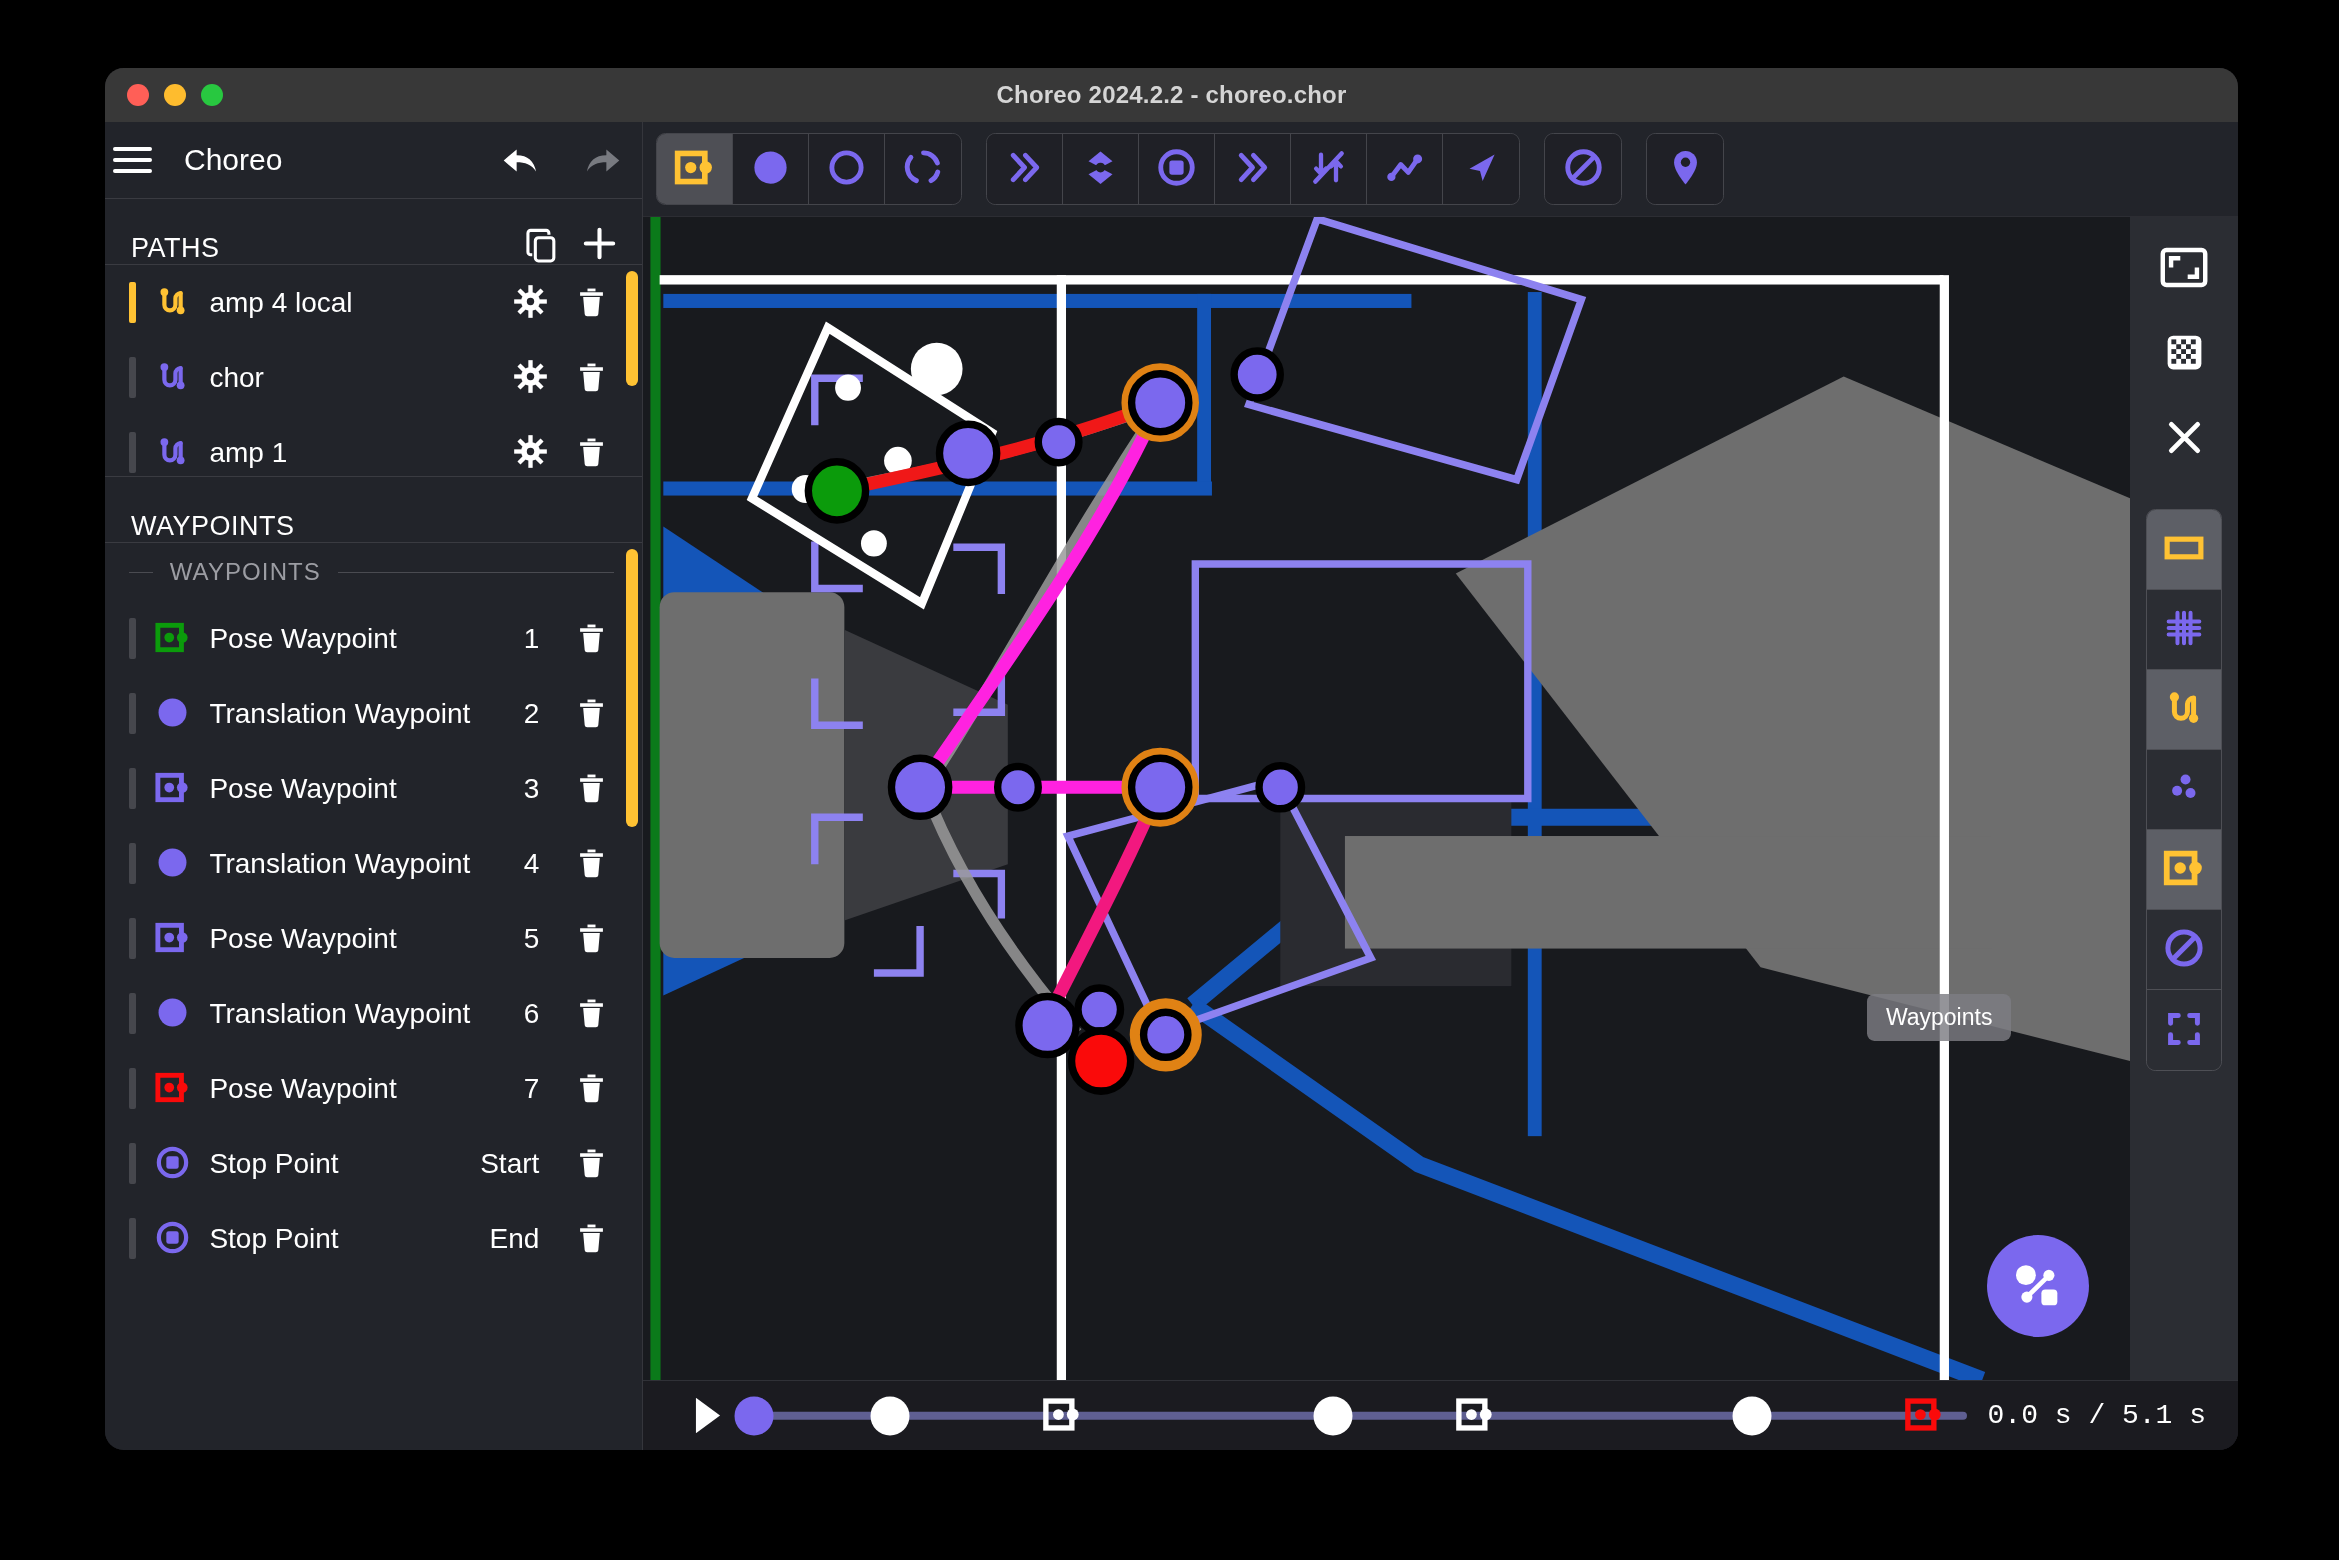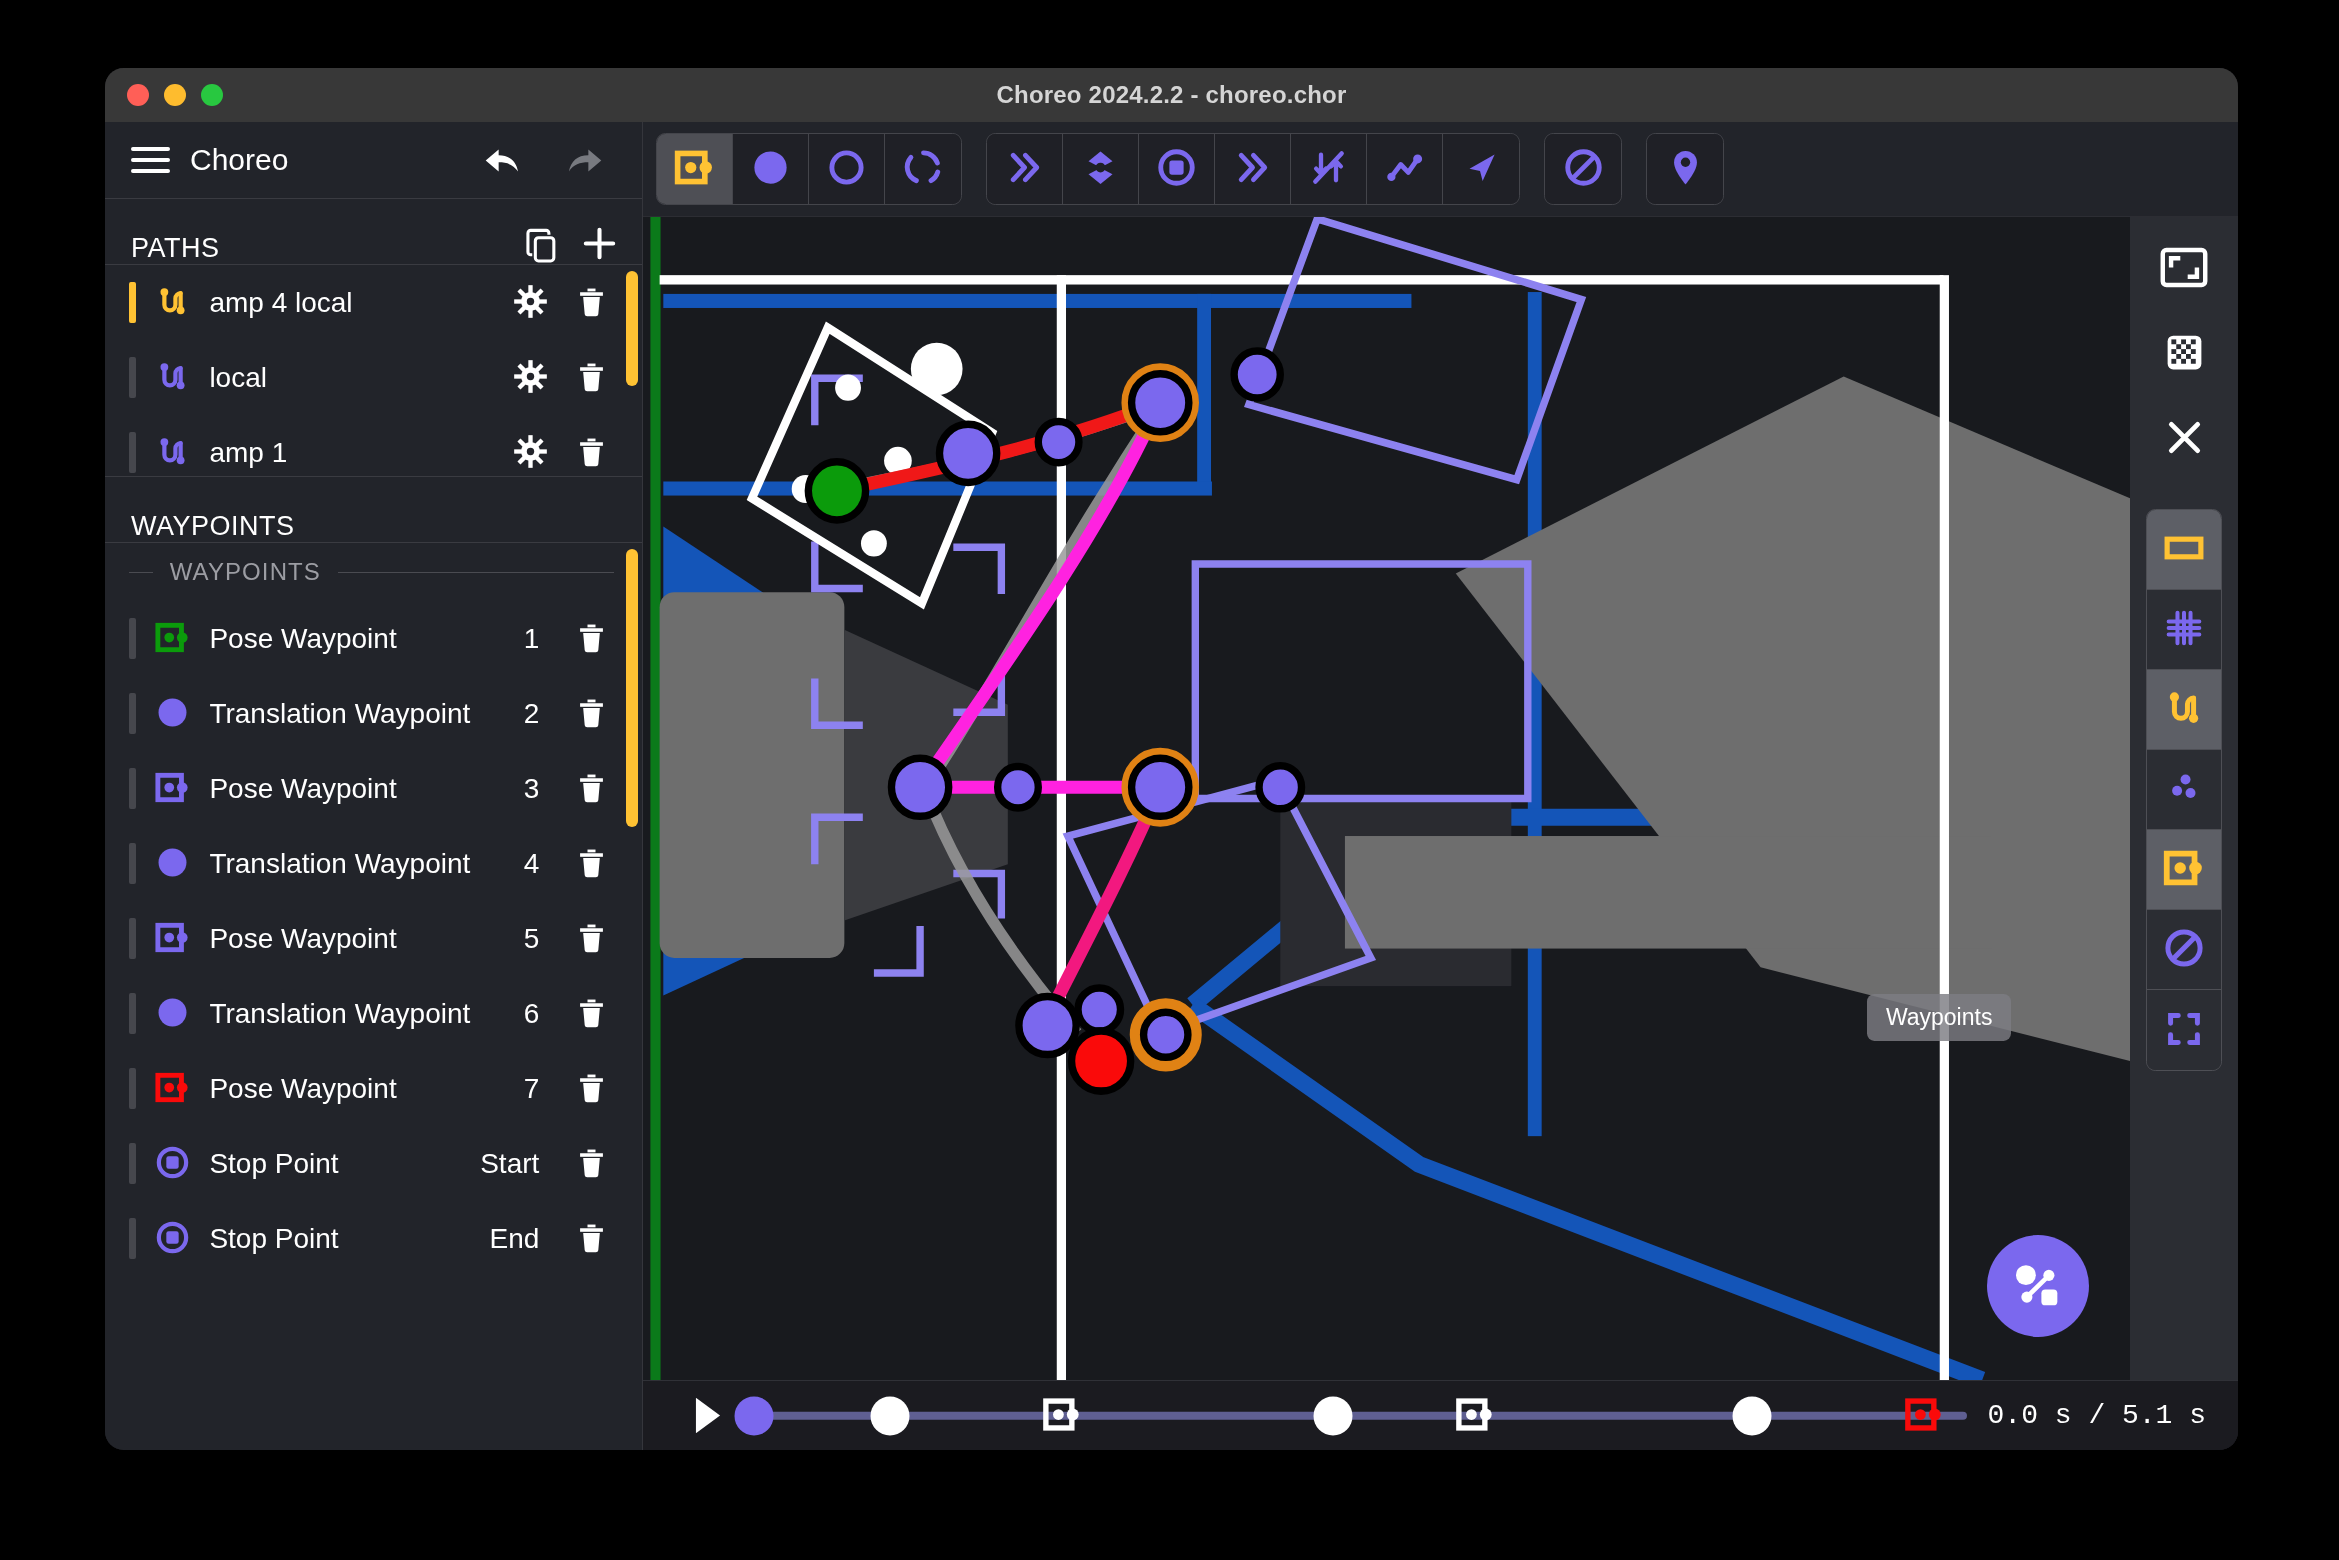--- a/index.html
+++ b/index.html
@@ -39,21 +39,21 @@
   .body-row { flex: 1; display: flex; min-height: 0; }
 
   
   .sidebar {
     width: 538px; flex: 0 0 538px; background: #22242a;
     display: flex; flex-direction: column; min-height: 0;
     border-right: 0.9px solid #35363c;
   }
   .side-head {
     height: 76px; flex: 0 0 76px; display: flex; align-items: center;
-    padding: 0 26px; gap: 20px; background: #22242a;
+    padding: 0 8px; gap: 32px; background: #22242a;
   }
   .hamburger { width: 39px; display:flex; flex-direction:column; gap:7.4px; cursor:pointer; }
   .hamburger i { display:block; height:3.7px; background:#fff; border-radius:1.9px; }
   .app-name { color: #fff; font-size: 30px; flex: 1; }
   .undo-redo { display: flex; gap: 41px; align-items: center; margin-right: 7.4px; }
   .icon-btn { cursor: pointer; display: flex; align-items: center; justify-content: center; }
 
   .section-head {
     height: 67px; flex: 0 0 67px; display: flex; align-items: flex-end;
     padding: 0 22px 0 26px; gap: 18.6px;
@@ -236,21 +236,21 @@
                 </div>
               </div>
               <div class="row">
                 <div class="rowbar"></div>
                 <span><svg width="39" height="39" viewBox="0 0 24 24">
                     <path d="M7 6.5 L7 14 A3.4 3.4 0 0 0 13.8 14 L13.8 10 A3.4 3.4 0 0 1 17 6.8" fill="none" stroke="#7b68ee" stroke-width="2.6" stroke-linecap="round"></path>
                     <circle cx="7" cy="6.2" r="2.4" fill="#7b68ee"></circle>
                     <circle cx="17" cy="17.4" r="2.4" fill="#7b68ee"></circle>
                     <path d="M17 7 L17 15" stroke="#7b68ee" stroke-width="2.6" stroke-linecap="round"></path>
                   </svg></span>
-                <span class="row-label">local</span>
+                <span class="row-label">chor</span>
                 <div class="row-icons">
                   <span><svg width="37" height="37" viewBox="0 0 24 24">
                       <rect x="10.6" y="1.4" width="2.8" height="5.2" fill="#fff" transform="rotate(0 12 12)"></rect>
                       <rect x="10.6" y="1.4" width="2.8" height="5.2" fill="#fff" transform="rotate(45 12 12)"></rect>
                       <rect x="10.6" y="1.4" width="2.8" height="5.2" fill="#fff" transform="rotate(90 12 12)"></rect>
                       <rect x="10.6" y="1.4" width="2.8" height="5.2" fill="#fff" transform="rotate(135 12 12)"></rect>
                       <rect x="10.6" y="1.4" width="2.8" height="5.2" fill="#fff" transform="rotate(180 12 12)"></rect>
                       <rect x="10.6" y="1.4" width="2.8" height="5.2" fill="#fff" transform="rotate(225 12 12)"></rect>
                       <rect x="10.6" y="1.4" width="2.8" height="5.2" fill="#fff" transform="rotate(270 12 12)"></rect>
                       <rect x="10.6" y="1.4" width="2.8" height="5.2" fill="#fff" transform="rotate(315 12 12)"></rect>

